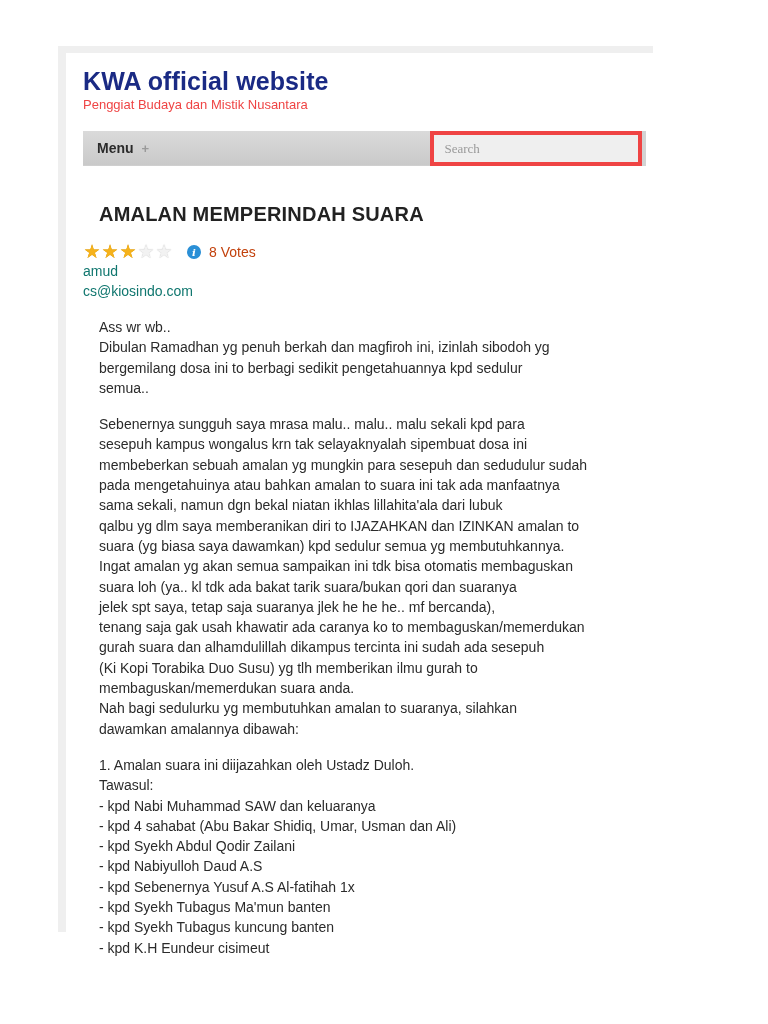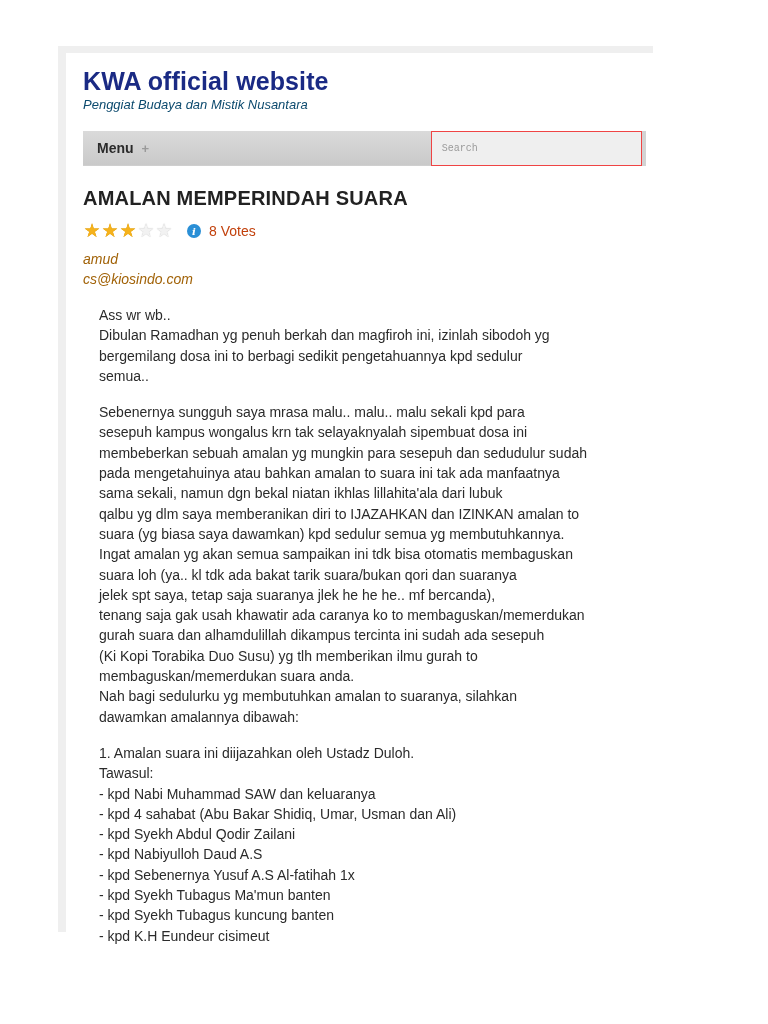--- a/index.html
+++ b/index.html
@@ -47,24 +47,23 @@
       font-family: "Liberation Sans", sans-serif;
       font-weight: bold;
       font-size: 25px;
       color: #1a2a84;
       margin: 0;
       line-height: 30px;
       letter-spacing: 0.1px;
     }
     .site-tagline {
       font-size: 13px;
-      color: #0c4a6e;
+      color: #ef4444;
       margin-top: 1px;
       line-height: 16px;
-      font-style: italic;
     }
     .nav-bar {
       position: absolute;
       left: 17px;
       top: 78px;
       width: 563px;
       height: 35px;
       display: flex;
       justify-content: space-between;
     }
@@ -87,24 +86,24 @@
     .menu-plus {
       font-size: 13px;
       color: #9a9a9a;
       margin-left: 8px;
       font-weight: bold;
     }
     .search-box {
       width: 226px;
       height: 35px;
       background: #efefef;
-      border: 1px solid #ef4444;
+      border: 4px solid #ef4444;
       box-sizing: border-box;
-      font-family: Liberation Mono, monospace;
-      font-size: 10px;
+      font-family: Liberation Serif, serif;
+      font-size: 13px;
       color: #555;
       padding-left: 10px;
       outline: none;
     }
     .search-box::placeholder {
       color: #9a9a9a;
     }
     .nav-edge {
       width: 4px;
       height: 35px;
@@ -113,21 +112,21 @@
     .article {
       position: absolute;
       left: 17px;
       top: 132px;
       width: 600px;
     }
     .article-title {
       font-weight: bold;
       font-size: 20px;
       color: #222;
-      margin: 0;
+      margin: 16px;
       line-height: 26px;
       letter-spacing: 0.2px;
     }
     .rating-row {
       display: flex;
       align-items: center;
       margin-top: 11px;
       height: 18px;
     }
     .stars {
@@ -163,25 +162,23 @@
       justify-content: center;
       margin-left: 14px;
       cursor: pointer;
     }
     .votes {
       font-size: 14px;
       color: #c2410c;
       margin-left: 8px;
     }
     .author {
-      margin-top: 9px;
       font-size: 14px;
       line-height: 20px;
-      color: #a16207;
-      font-style: italic;
+      color: #0f766e;
     }
     .body-text {
       font-size: 14px;
       line-height: 20.3px;
       color: #2b2b2b;
     }
     .body-text p {
       margin: 16px;
     }
     .para1 { margin-top: 13px; }

